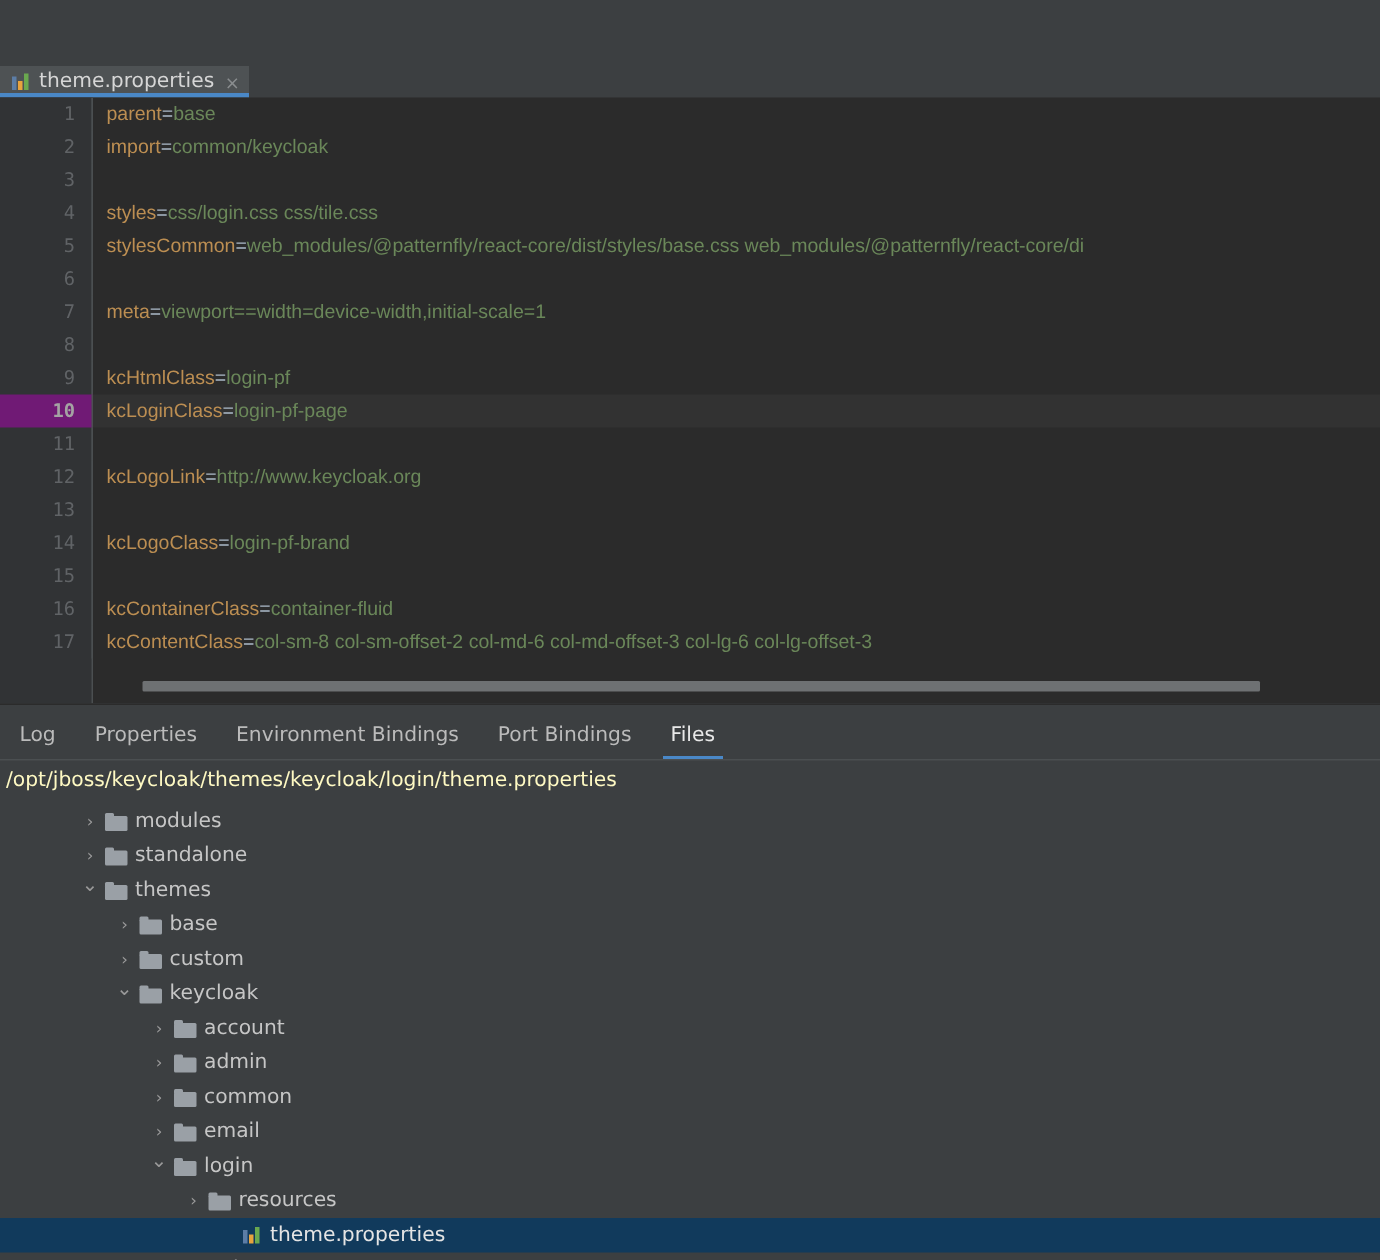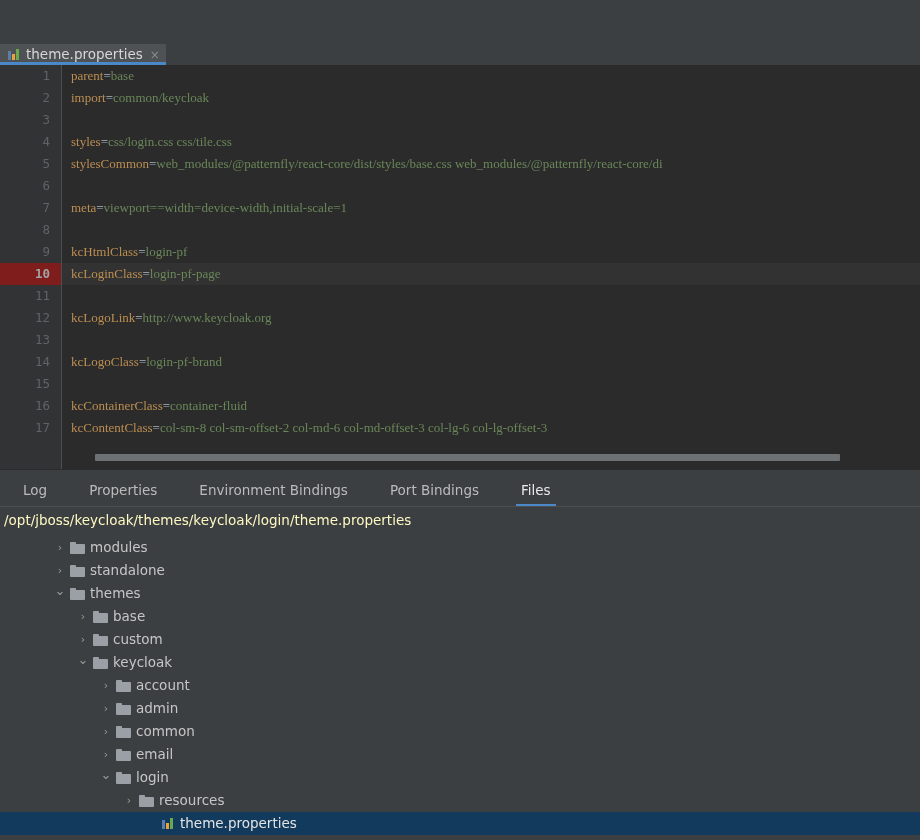--- a/index.html
+++ b/index.html
@@ -104,21 +104,21 @@
   .row {
     height: 22px;
     display: flex;
     align-items: center;
     position: relative;
     white-space: nowrap;
   }
   .row.current .lineno {
     color: #a4a3a3;
     font-weight: bold;
-    background: #7f1d1d;
+    background: #701a75;
   }
   .row.current .code-cell {
     background: #323232;
   }
   .lineno {
     width: 62px;
     min-width: 62px;
     box-sizing: border-box;
     text-align: right;
     padding-right: 11px;
@@ -127,21 +127,21 @@
     color: #606366;
     height: 22px;
     line-height: 22px;
     border-right: 1px solid #4b4f51;
   }
   .code-cell {
     flex: 1 1 auto;
     height: 22px;
     line-height: 22px;
     padding-left: 9px;
-    font-family: Liberation Serif, serif;
+    font-family: Liberation Sans, sans-serif;
     font-size: 13px;
     overflow: hidden;
   }
   .k { color: #bc8e52; }
   .eq { color: #a9b7c6; }
   .v { color: #6a8759; }
 
   .hscroll-track {
     position: absolute;
     left: 63px;
@@ -165,22 +165,21 @@
     background: #3c3f41;
     display: flex;
     flex-direction: column;
     position: relative;
     border-top: 1px solid #2b2b2b;
   }
   .panel-tabs {
     height: 36px;
     display: flex;
     align-items: flex-end;
-    padding-left: 10px;
-    gap: 16px;
+    gap: 0px;
     flex: 0 0 auto;
     position: relative;
   }
   .panel-tab {
     font-size: 13.5px;
     color: #bbbbbb;
     padding: 0 13px 9px 13px;
     position: relative;
     line-height: 1;
     white-space: nowrap;

